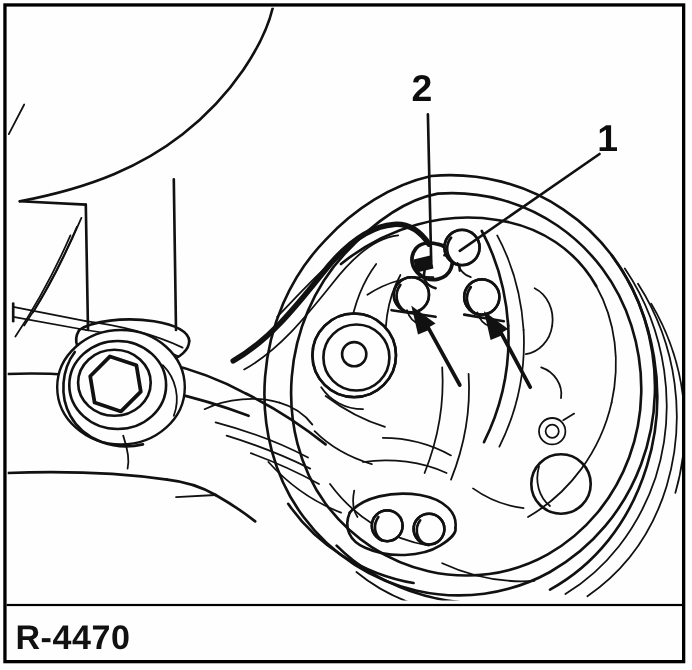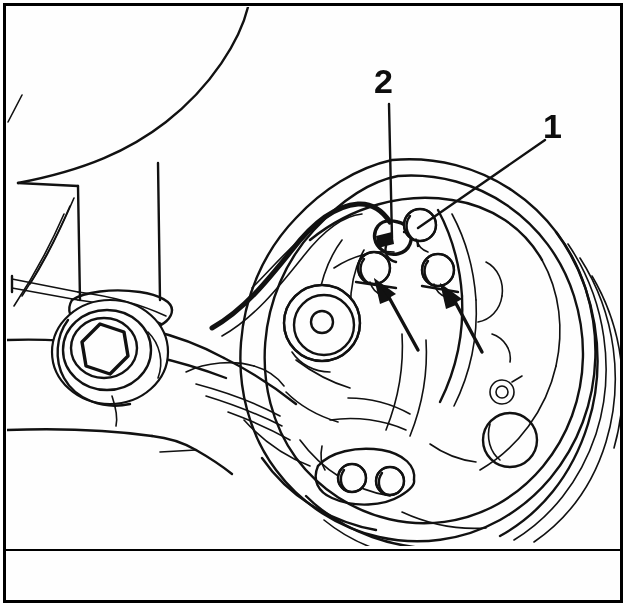--- a/index.html
+++ b/index.html
@@ -274,17 +274,18 @@
         <path class="ln t1" d="M 244 420 C 262 440 284 456 310 466"></path>
         <path class="ln t1" d="M 430 444 C 444 454 460 460 476 462"></path>
         <path class="ln t1" d="M 402 512 C 428 524 458 530 486 528"></path>
       </g>
 
     </g>
   </svg>
 
   <div id="caption-rule"></div>
 
+  <div id="caption-text">R-4470</div>
 
   <div class="callout-number" id="callout-2">2</div>
   <div class="callout-number" id="callout-1">1</div>
 
 </div>
 
 </body></html>

